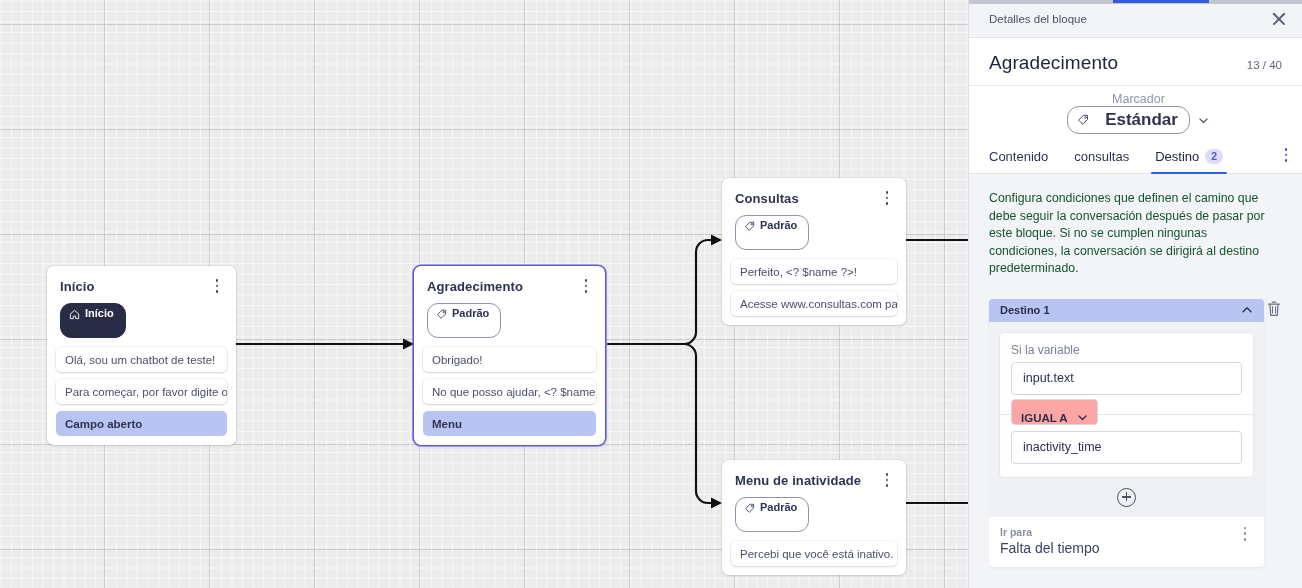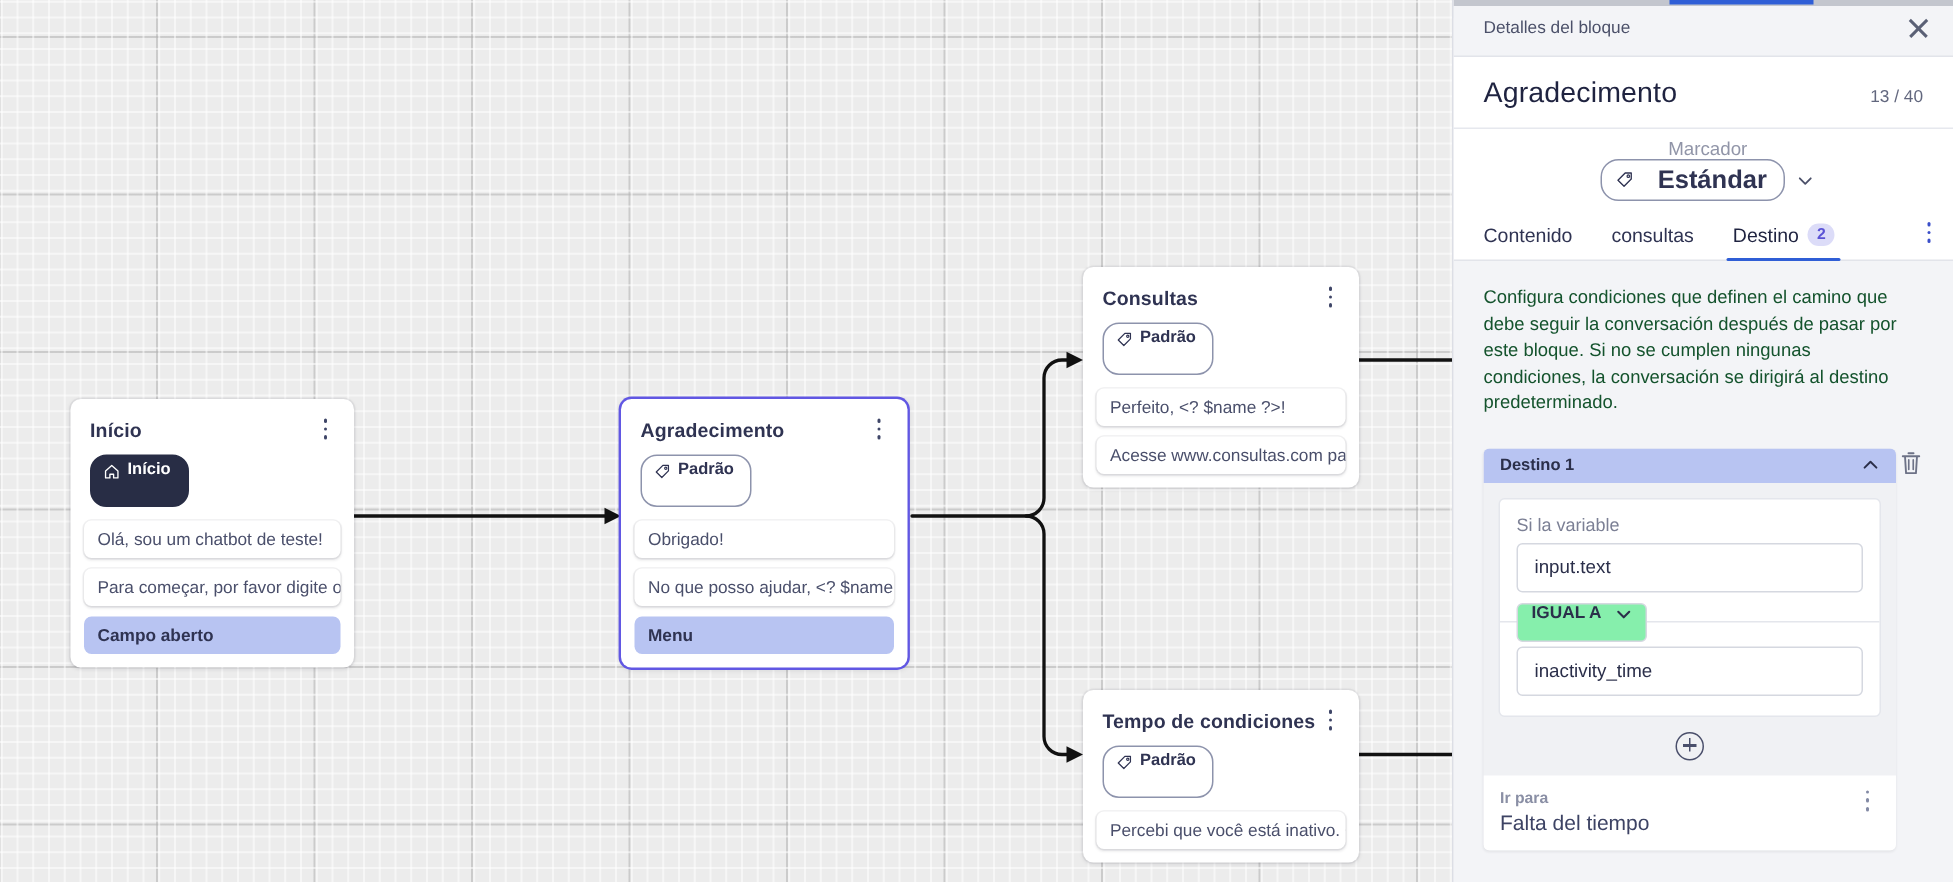--- a/index.html
+++ b/index.html
@@ -245,23 +245,23 @@
     padding: 0 11px; font-size: 12.5px; color: #2b2f4a;
     cursor: text;
   }
   .op-row { position: relative; height: 30px; margin: 4px 0 2px 0; }
   .op-row:before {
     content:""; position:absolute; left:-11px; right:-11px; top: 15px;
     height:1px; background:#e4e6ec;
   }
   .op-select {
     position: relative; z-index: 2;
-    display:inline-flex; align-items:flex-start; gap: 8px;
+    display:inline-flex; align-items:flex-end; gap: 8px;
     height: 26px; padding: 0 8px 0 9px;
-    border: 1px solid #d5d8e0; border-radius: 4px; background:#86efac;
+    border: 1px solid #d5d8e0; border-radius: 4px; background:#fca5a5;
     font-size: 11.5px; font-weight: 700; color: #2b2f4a; cursor:pointer;
   }
   .plus-row { display:flex; justify-content:center; padding: 0 0 10px 0; }
   .plus-btn {
     width: 19px; height: 19px; border-radius: 50%;
     border: 1.4px solid #4a4f6b; position: relative; cursor: pointer;
   }
   .plus-btn:before, .plus-btn:after {
     content:""; position:absolute; background:#4a4f6b;
   }
@@ -372,21 +372,21 @@
         <span>Padrão</span>
       </div>
       <div class="node-items">
         <div class="chip">Perfeito, &lt;? $name ?&gt;!</div>
         <div class="chip">Acesse www.consultas.com par...</div>
       </div>
     </div>
 
     <div class="node" style="left:722px; top:460px; width:184px;">
       <div class="node-head">
-        <div class="node-title">Tempo de condiciones</div>
+        <div class="node-title">Menu de inatividade</div>
         <div class="kebab">
             <i></i>
             <i></i>
             <i></i>
           </div>
       </div>
       <div class="tag">
         <svg width="11" height="11" viewBox="0 0 16 16">
           <path d="M8.6 1.8 H14 V7.2 L7.6 13.6 L2.2 8.2 Z" fill="none" stroke="#2f3352" stroke-width="1.2" stroke-linejoin="round"></path>
           <circle cx="11.4" cy="4.6" r="1.1" fill="none" stroke="#2f3352" stroke-width="1.1"></circle>

